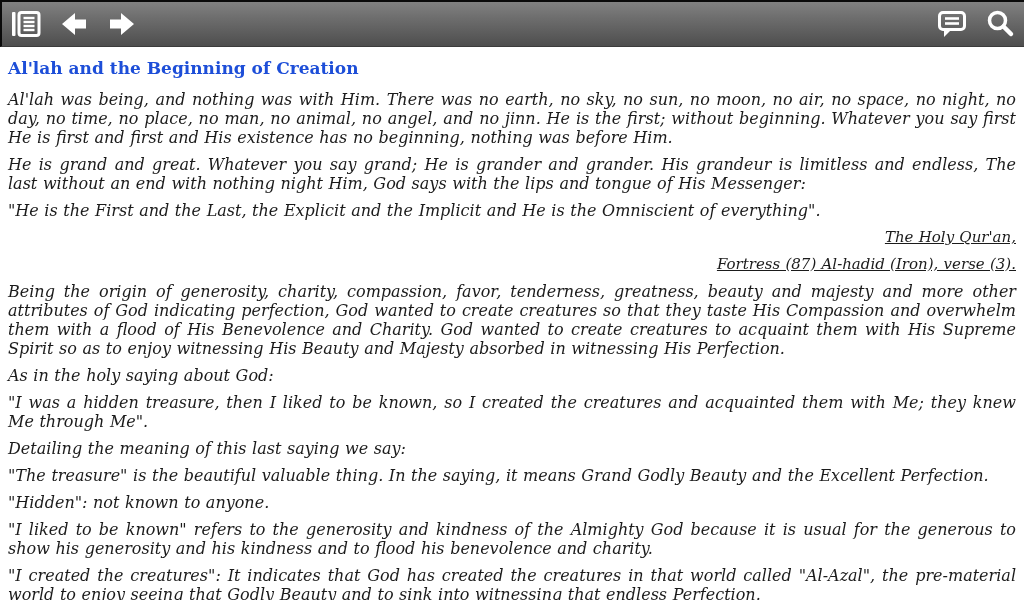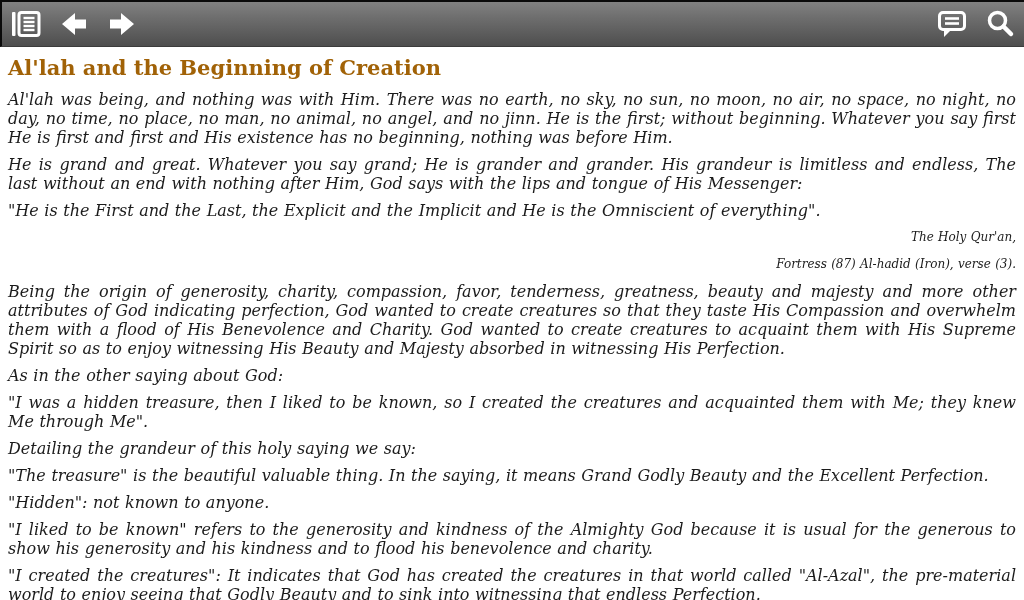--- a/index.html
+++ b/index.html
@@ -29,38 +29,39 @@
   }
   .tb-spacer { flex: 1; }
   .tb-btn svg { display: block; }
 
   
   .page {
     padding: 9px 8px 0 8px;
     color: #1b1b1b;
   }
   .page h1 {
-    font-size: 21px;
+    font-size: 17px;
     line-height: 24px;
     font-weight: bold;
     margin: 0 0 10px 0;
-    color: #a16207;
+    color: #1d4ed8;
   }
   .page p {
     font-size: 16px;
     line-height: 19px;
     text-align: justify;
     margin: 0 0 8px 0;
     word-spacing: 0.5px;
     font-style: italic;
   }
   .page p.citation {
     text-align: right;
     font-style: italic;
-    font-size: 12px;
+    font-size: 15px;
+    text-decoration: underline;
   }
 </style>
 </head>
 <body>
 
 <div class="toolbar">
 
   <button class="tb-btn">
     <span>
       <svg width="34" height="32" viewBox="0 0 34 32" fill="none">
@@ -112,26 +113,26 @@
     </span>
   </button>
 
 </div>
 
 <div class="page">
 
   <h1>Al'lah and the Beginning of Creation</h1>
 
   <p>Al'lah was being, and nothing was with Him. There was no earth, no sky, no sun, no moon, no air, no space, no night, no day, no time, no place, no man, no animal, no angel, and no jinn. He is the first; without beginning. Whatever you say first He is first and first and His existence has no beginning, nothing was before Him.</p>
-  <p>He is grand and great. Whatever you say grand; He is grander and grander. His grandeur is limitless and endless, The last without an end with nothing after Him, God says with the lips and tongue of His Messenger:</p>
+  <p>He is grand and great. Whatever you say grand; He is grander and grander. His grandeur is limitless and endless, The last without an end with nothing night Him, God says with the lips and tongue of His Messenger:</p>
   <p>"He is the First and the Last, the Explicit and the Implicit and He is the Omniscient of everything".</p>
   <p class="citation">The Holy Qur'an,</p>
   <p class="citation">Fortress (87) Al-hadid (Iron), verse (3).</p>
   <p>Being the origin of generosity, charity, compassion, favor, tenderness, greatness, beauty and majesty and more other attributes of God indicating perfection, God wanted to create creatures so that they taste His Compassion and overwhelm them with a flood of His Benevolence and Charity. God wanted to create creatures to acquaint them with His Supreme Spirit so as to enjoy witnessing His Beauty and Majesty absorbed in witnessing His Perfection.</p>
-  <p>As in the other saying about God:</p>
+  <p>As in the holy saying about God:</p>
   <p>"I was a hidden treasure, then I liked to be known, so I created the creatures and acquainted them with Me; they knew Me through Me".</p>
-  <p>Detailing the grandeur of this holy saying we say:</p>
+  <p>Detailing the meaning of this last saying we say:</p>
   <p>"The treasure" is the beautiful valuable thing. In the saying, it means Grand Godly Beauty and the Excellent Perfection.</p>
   <p>"Hidden": not known to anyone.</p>
   <p>"I liked to be known" refers to the generosity and kindness of the Almighty God because it is usual for the generous to show his generosity and his kindness and to flood his benevolence and charity.</p>
   <p>"I created the creatures": It indicates that God has created the creatures in that world called "Al-Azal", the pre-material world to enjoy seeing that Godly Beauty and to sink into witnessing that endless Perfection.</p>
 
 </div>
 
 </body></html>

